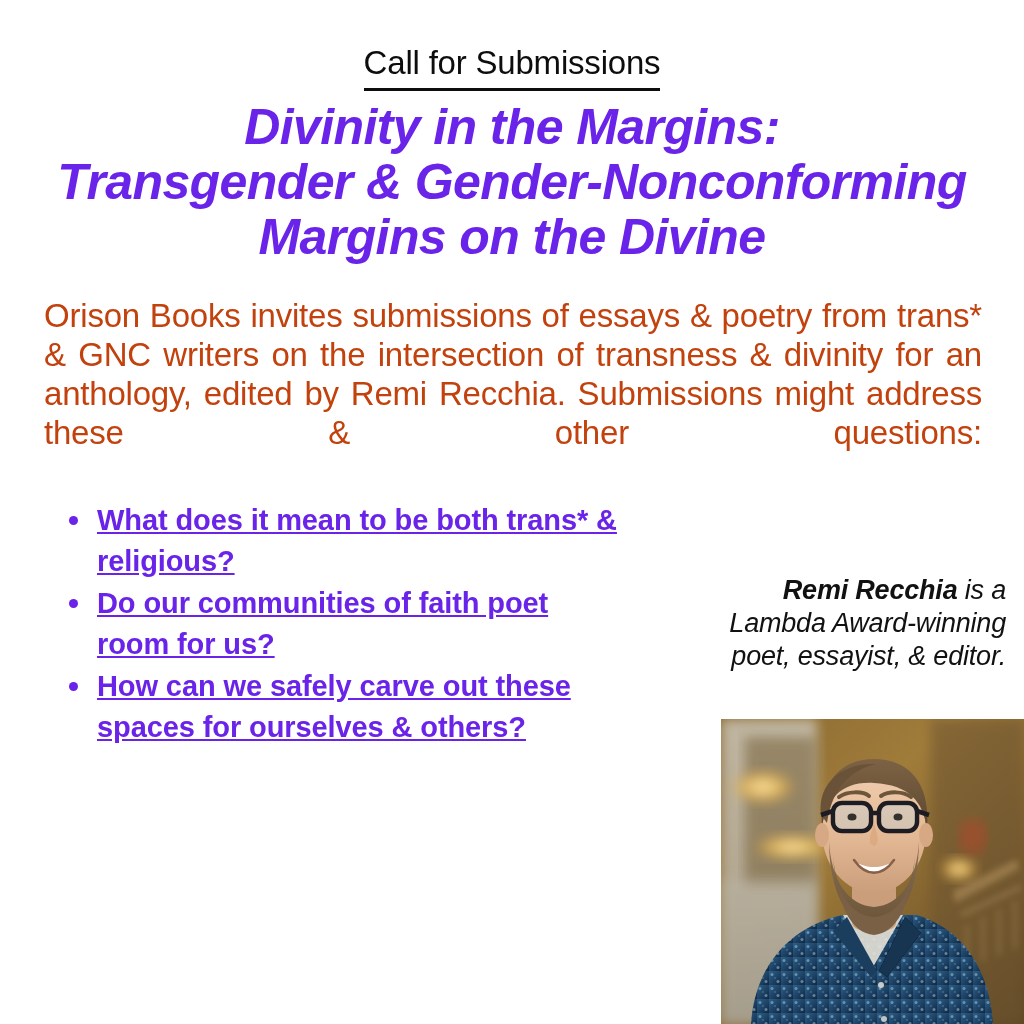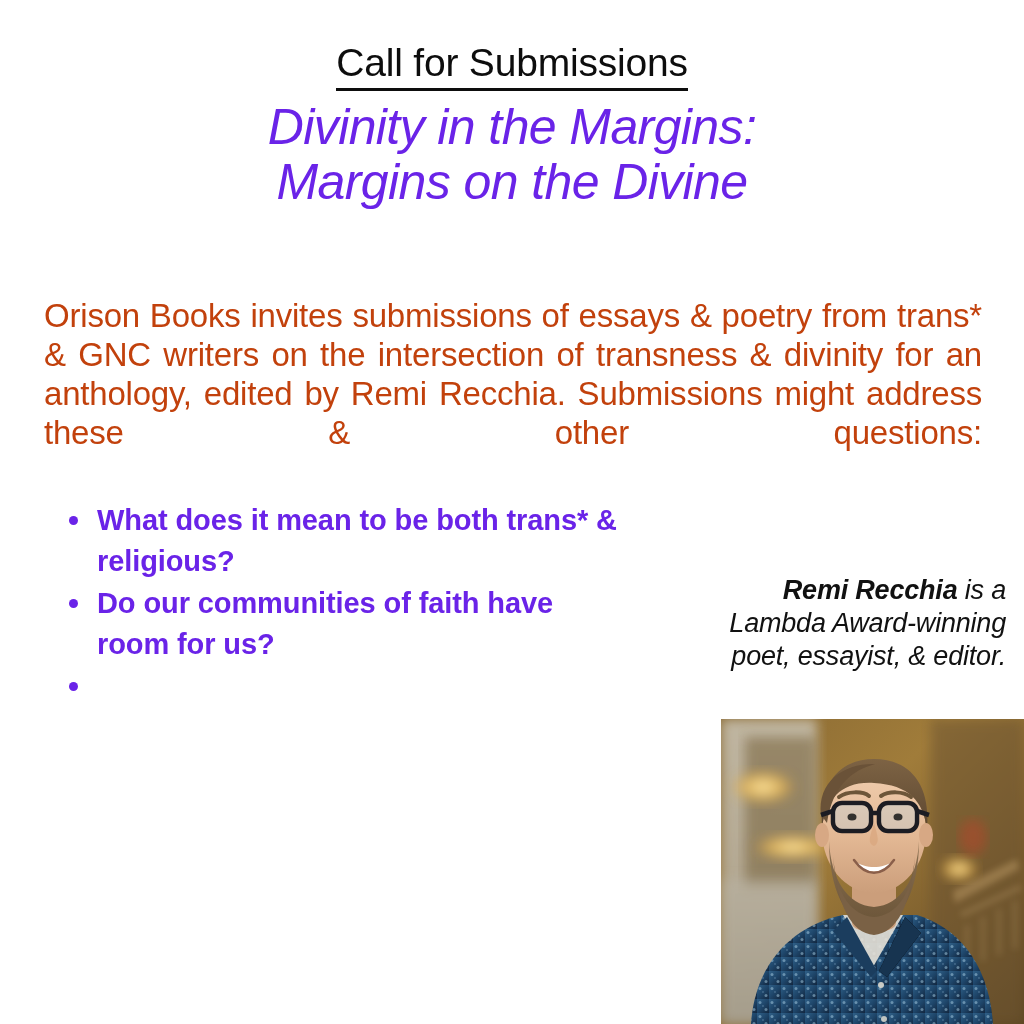--- a/index.html
+++ b/index.html
@@ -23,40 +23,40 @@
     background: #ffffff;
   }
 
   
   .kicker {
     position: absolute;
     top: 40px;
     left: 0;
     width: 1024px;
     text-align: center;
-    font-size: 39px;
+    font-size: 33px;
     line-height: 46px;
     font-weight: 400;
     color: #0d0d0d;
     letter-spacing: -0.2px;
   }
   .kicker span {
     display: inline-block;
     border-bottom: 3px solid #0d0d0d;
     padding-bottom: 2px;
   }
 
   .title {
     position: absolute;
     top: 100px;
     left: 30px;
     width: 964px;
     text-align: center;
     font-style: italic;
-    font-weight: 400;
+    font-weight: 700;
     font-size: 50px;
     line-height: 55px;
     color: #6a23e8;
     letter-spacing: -0.6px;
   }
   .title .line { display: block; white-space: nowrap; }
 
   
   .intro {
     position: absolute;
@@ -90,20 +90,21 @@
     color: #6a23e8;
     font-weight: 700;
     font-size: 29px;
     line-height: 41px;
     letter-spacing: -0.1px;
   }
   .questions li {
     position: relative;
     padding-left: 31px;
     margin: 0 0 1px 0;
+    text-decoration: underline;
   }
   .questions li .dot {
     position: absolute;
     left: 3px;
     top: 16px;
     width: 9px;
     height: 9px;
     border-radius: 50%;
     background: #6a23e8;
   }
@@ -139,38 +140,40 @@
 <body>
 
 <div class="poster">
 
   <div class="kicker">
     <span>Call for Submissions</span>
   </div>
 
   <div class="title">
     <span class="line">Divinity in the Margins:</span>
+    <span class="line">Transgender &amp; Gender-Nonconforming</span>
     <span class="line">Margins on the Divine</span>
   </div>
 
   <div class="intro">
     <p>Orison Books invites submissions of essays &amp; poetry from trans* &amp; GNC writers on the intersection of transness &amp; divinity for an anthology, edited by Remi Recchia. Submissions might address these &amp; other questions:</p>
   </div>
 
   <ul class="questions">
     <li>
       <span class="dot"></span>
       <span>What does it mean to be both trans* &amp; religious?</span>
     </li>
     <li>
       <span class="dot"></span>
-      <span>Do our communities of faith have room for us?</span>
+      <span>Do our communities of faith poet room for us?</span>
     </li>
     <li>
       <span class="dot"></span>
+      <span>How can we safely carve out these spaces for ourselves &amp; others?</span>
     </li>
   </ul>
 
   <div class="bio">
     <span class="name">Remi Recchia</span><span> is a Lambda Award-winning poet, essayist, &amp; editor.</span>
   </div>
 
   <div class="photo">
     <svg viewBox="0 0 303 305" preserveAspectRatio="xMidYMid slice">
       <defs>

